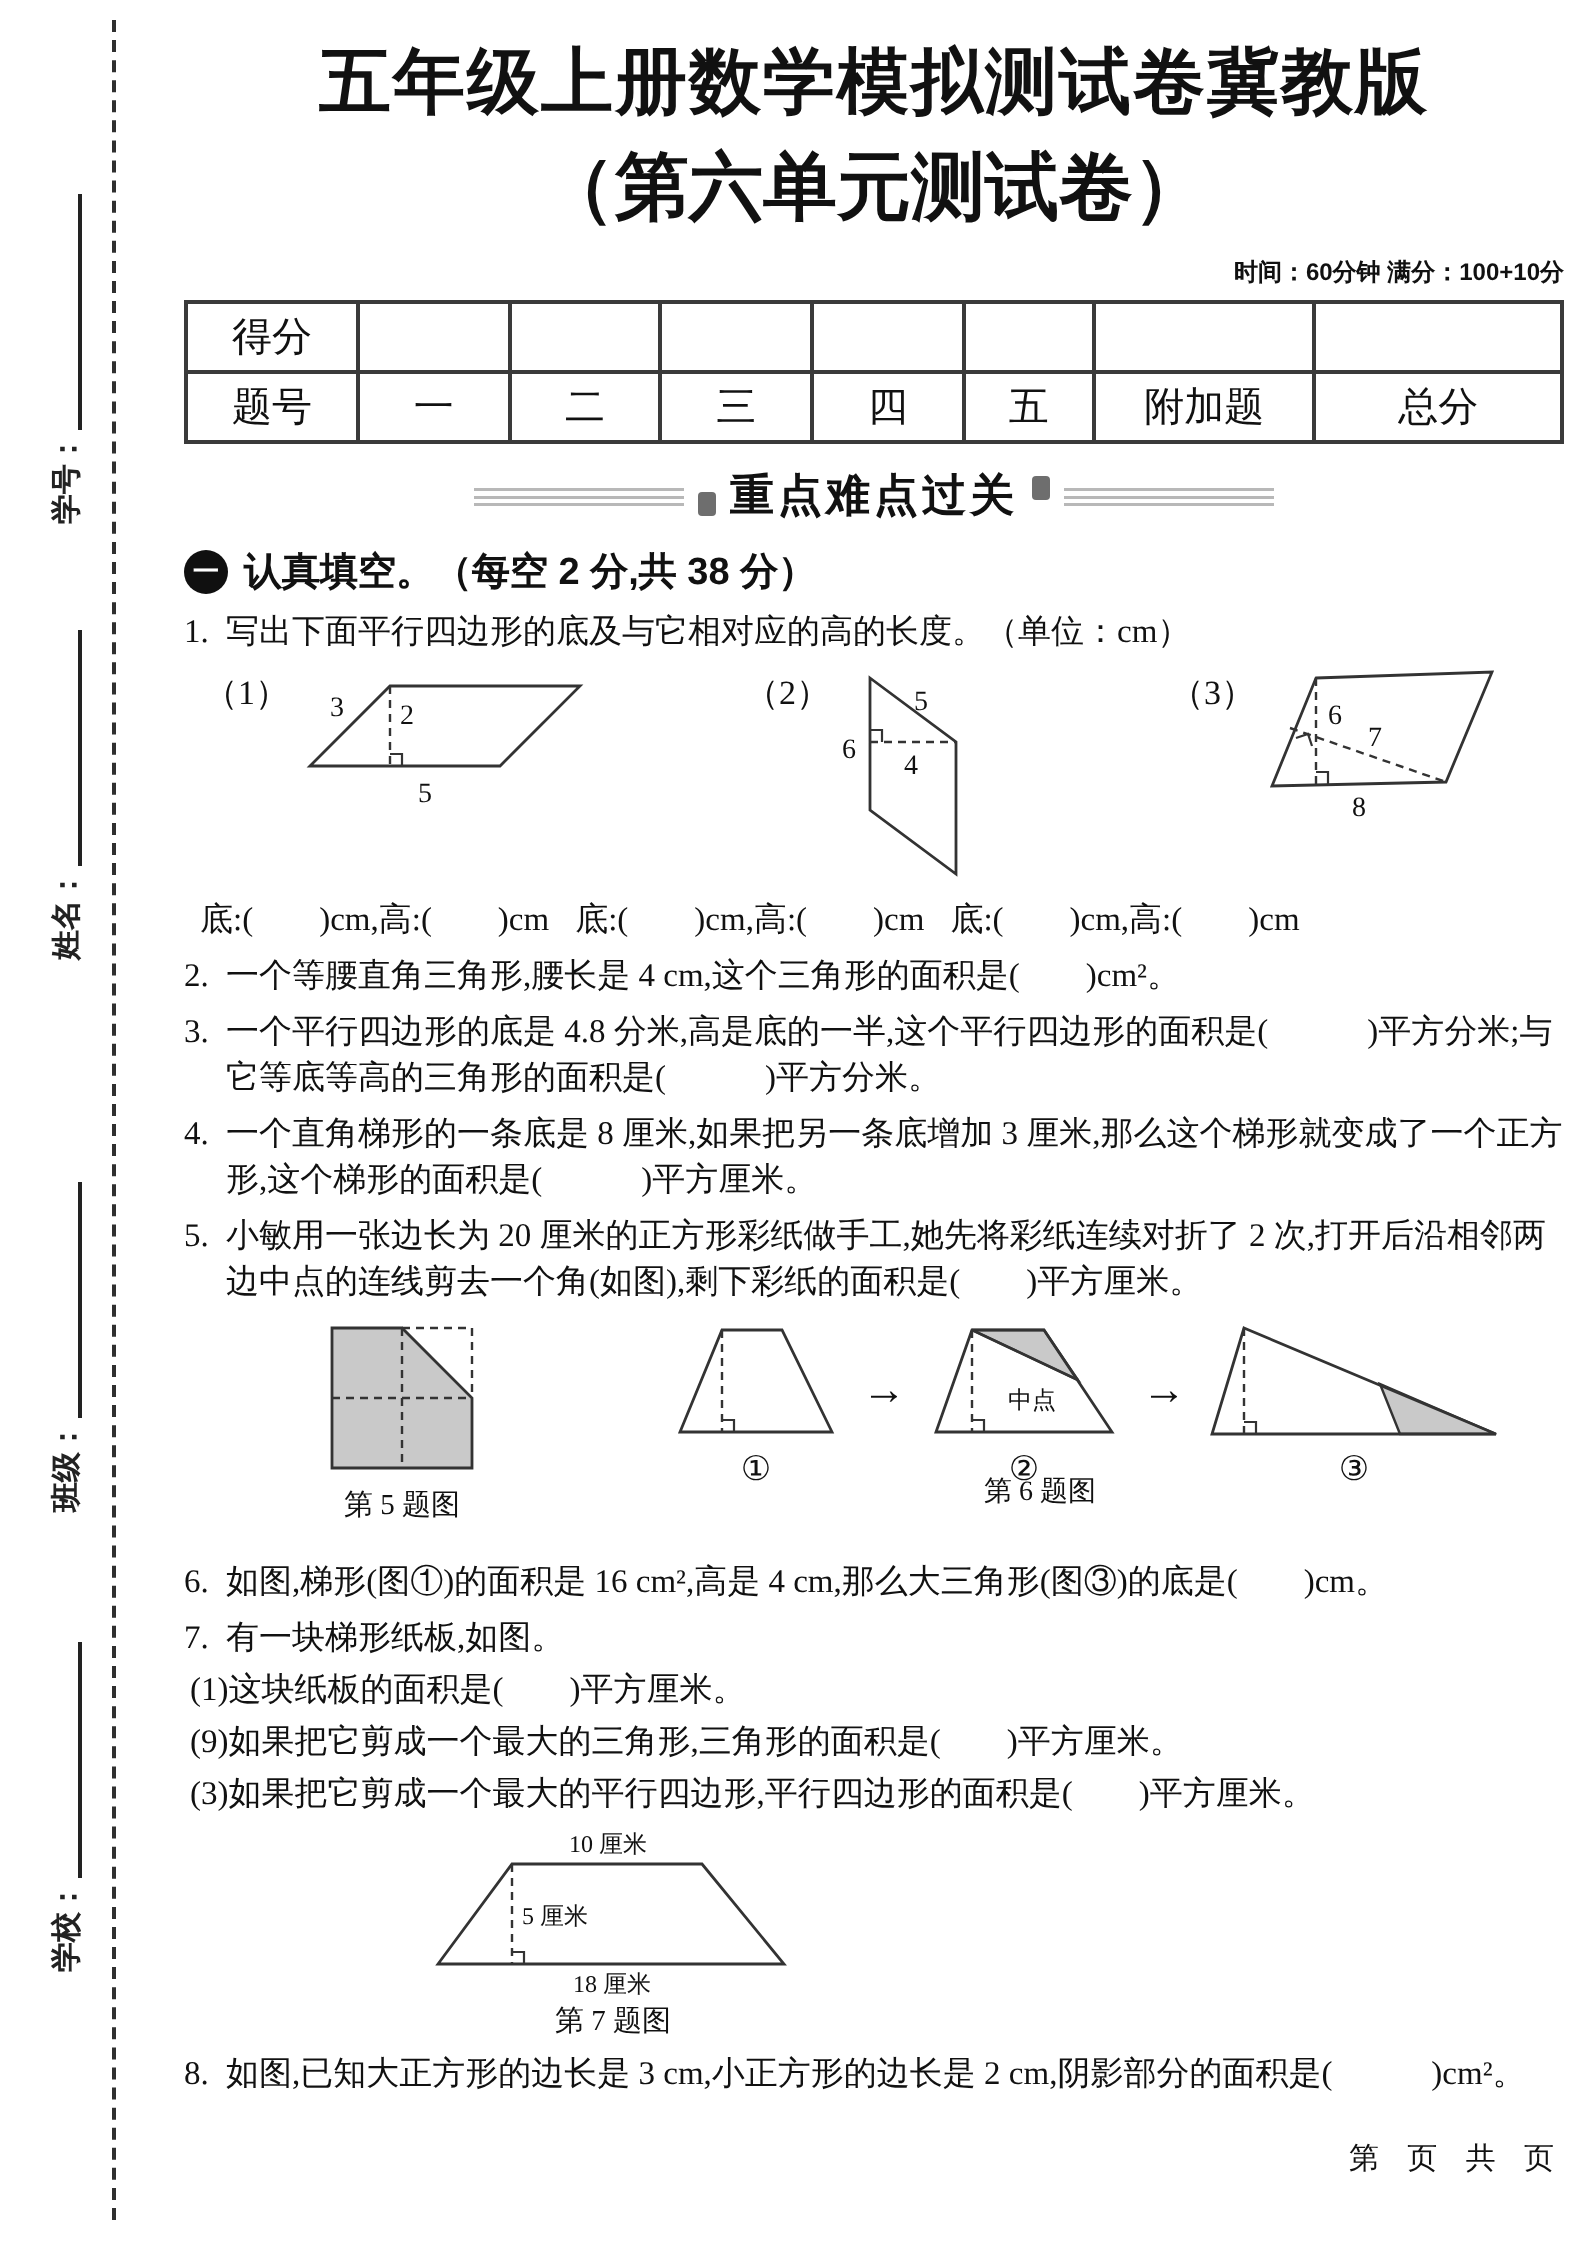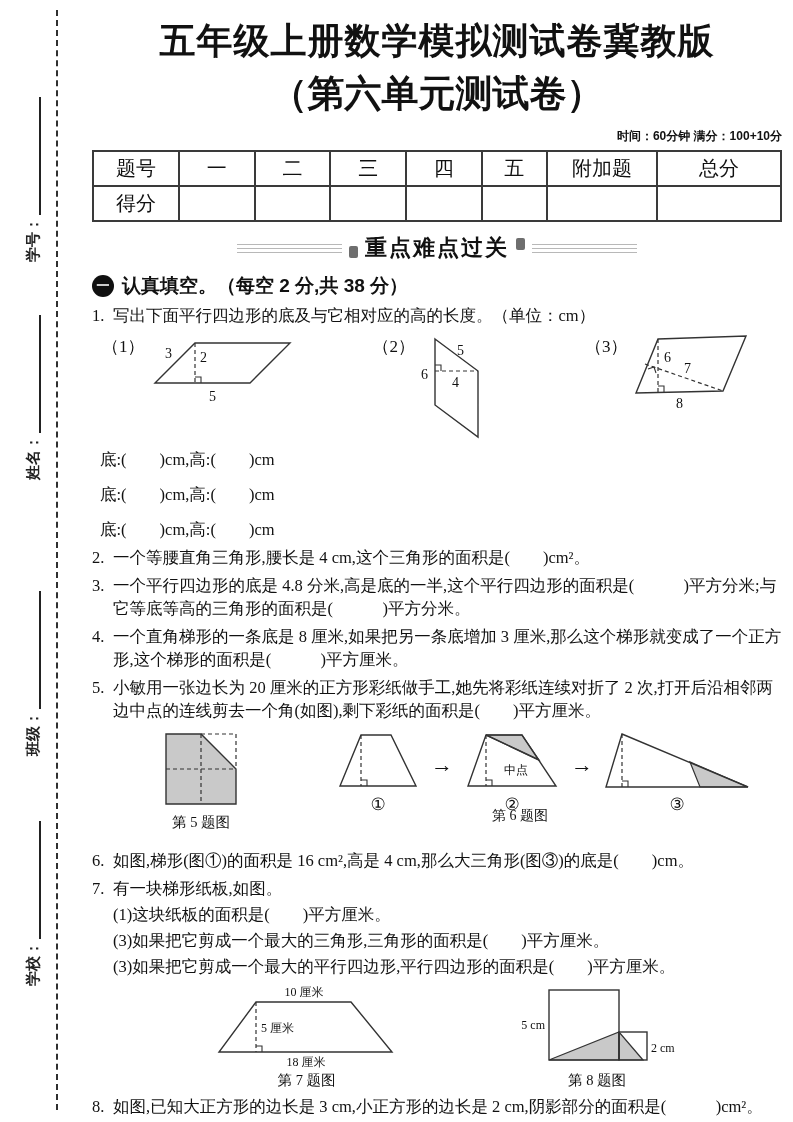--- a/index.html
+++ b/index.html
@@ -35,32 +35,32 @@
   .bmark.l { margin-top:8px; } .bmark.r { margin-bottom:8px; }
 
   .sec-head { display:flex; align-items:center; gap:8px; margin-top:10px;
               font-family:"Liberation Sans", sans-serif; font-weight:bold; font-size:19px; }
   .sec-num { flex:0 0 22px; width:22px; height:22px; border-radius:50%; background:#101010;
              color:#fff; font-size:13px; display:flex; align-items:center; justify-content:center; }
 
   .q { display:flex; margin-top:5px; font-size:16.5px; line-height:23px; }
   .q .no { flex:0 0 21px; }
   .q .txt { flex:1; }
-  .sub { margin-left:21px; margin-top:3px; font-size:16.5px; line-height:23px; }
+  .sub { margin-left:3px; margin-top:3px; font-size:16.5px; line-height:23px; }
 
   .figrow1 { display:flex; align-items:flex-start; margin-top:4px; padding-left:10px; height:118px; }
   .figgrp { display:flex; }
   .plabel { font-size:17px; margin-top:4px; }
 
   svg .ln { stroke:#333; stroke-width:1.4; fill:none; }
   svg .dash { stroke:#333; stroke-width:1.2; fill:none; stroke-dasharray:4 3; }
   svg text { font-family:"Liberation Serif", serif; font-size:14px; fill:#111; }
   svg text.small { font-size:12px; }
 
-  .ansline { display:flex; gap:13px; margin-top:0; padding-left:8px; font-size:16.5px; line-height:22px;flex-direction:column; }
+  .ansline { display:flex; gap:13px; margin-top:0; padding-left:8px; font-size:16.5px; line-height:22px; }
 
   .foldrow { position:relative; display:flex; align-items:flex-start; margin-top:8px; padding-left:68px; height:114px; }
   .foldcol { display:flex; flex-direction:column; align-items:center; }
   .figcap { text-align:center; font-size:14.5px; margin-top:3px; }
   .circlbl { text-align:center; font-size:17px; margin-top:2px; }
   .arrow { font-size:22px; line-height:22px; margin:24px 9px 0; }
   .gap1 { width:92px; }
   .cap6 { position:absolute; left:400px; top:77px; font-size:14px; }
 
   .figrow2 { display:flex; align-items:center; margin-top:8px; padding-left:122px; gap:118px; }
@@ -103,38 +103,38 @@
           <col style="width:11%">
           <col style="width:11%">
           <col style="width:11%">
         <col style="width:11%">
           <col style="width:9.5%">
           <col style="width:16%">
           <col style="width:18%">
       </colgroup>
       <tbody>
           <tr>
+        <td>得分</td>
+        <td></td>
+        <td></td>
+        <td></td>
+        <td></td>
+        <td></td>
+        <td></td>
+        <td></td>
+      </tr>
+      <tr>
         <td>题号</td>
         <td>一</td>
         <td>二</td>
         <td>三</td>
         <td>四</td>
         <td>五</td>
         <td>附加题</td>
         <td>总分</td>
-      </tr>
-      <tr>
-        <td>得分</td>
-        <td></td>
-        <td></td>
-        <td></td>
-        <td></td>
-        <td></td>
-        <td></td>
-        <td></td>
       </tr>
     </tbody>
       </table>
 
     <div class="banner">
       <span class="stripes"></span>
       <span class="bmark l"></span>
       <span class="banner-title">重点难点过关</span>
       <span class="bmark r"></span>
       <span class="stripes"></span>
@@ -258,46 +258,35 @@
 
     <div class="q">
       <span class="no">6.</span>
       <span class="txt">如图,梯形(图①)的面积是 16 cm²,高是 4 cm,那么大三角形(图③)的底是(　　)cm。</span>
     </div>
     <div class="q">
       <span class="no">7.</span>
       <span class="txt">有一块梯形纸板,如图。</span>
     </div>
     <div class="sub">(1)这块纸板的面积是(　　)平方厘米。</div>
-    <div class="sub">(3)如果把它剪成一个最大的三角形,三角形的面积是(　　)平方厘米。</div>
+    <div class="sub">(9)如果把它剪成一个最大的三角形,三角形的面积是(　　)平方厘米。</div>
     <div class="sub">(3)如果把它剪成一个最大的平行四边形,平行四边形的面积是(　　)平方厘米。</div>
 
     <div class="figrow2">
       <div class="foldcol">
         <svg width="185" height="82" viewBox="0 0 185 82">
           <polygon class="ln" points="42,16 137,16 178,66 5,66"></polygon>
           <line class="dash" x1="42" y1="16" x2="42" y2="66"></line>
           <path class="ln" d="M42,60 h6 v6" style="stroke-width:1.1"></path>
           <text class="small" x="90" y="10" text-anchor="middle">10 厘米</text>
           <text class="small" x="47" y="46">5 厘米</text>
           <text class="small" x="92" y="80" text-anchor="middle">18 厘米</text>
         </svg>
         <div class="figcap">第 7 题图</div>
       </div>
-      <div class="foldcol">
-        <svg width="160" height="82" viewBox="0 0 160 82">
-          <polygon points="32,74 102,46 126,74" stroke="#333" stroke-width="1.2" fill="#c9c9c9"></polygon>
-          <rect class="ln" x="32" y="4" width="70" height="70"></rect>
-          <rect class="ln" x="102" y="46" width="28" height="28"></rect>
-          <line class="ln" x1="102" y1="46" x2="102" y2="74"></line>
-          <text class="small" x="28" y="43" text-anchor="end">5 cm</text>
-          <text class="small" x="134" y="66">2 cm</text>
-        </svg>
-        <div class="figcap">第 8 题图</div>
-      </div>
     </div>
 
     <div class="q">
       <span class="no">8.</span>
       <span class="txt">如图,已知大正方形的边长是 3 cm,小正方形的边长是 2 cm,阴影部分的面积是(　　　)cm²。</span>
     </div>
 
     <div class="footer">第 页 共 页</div>
 
   </div>

